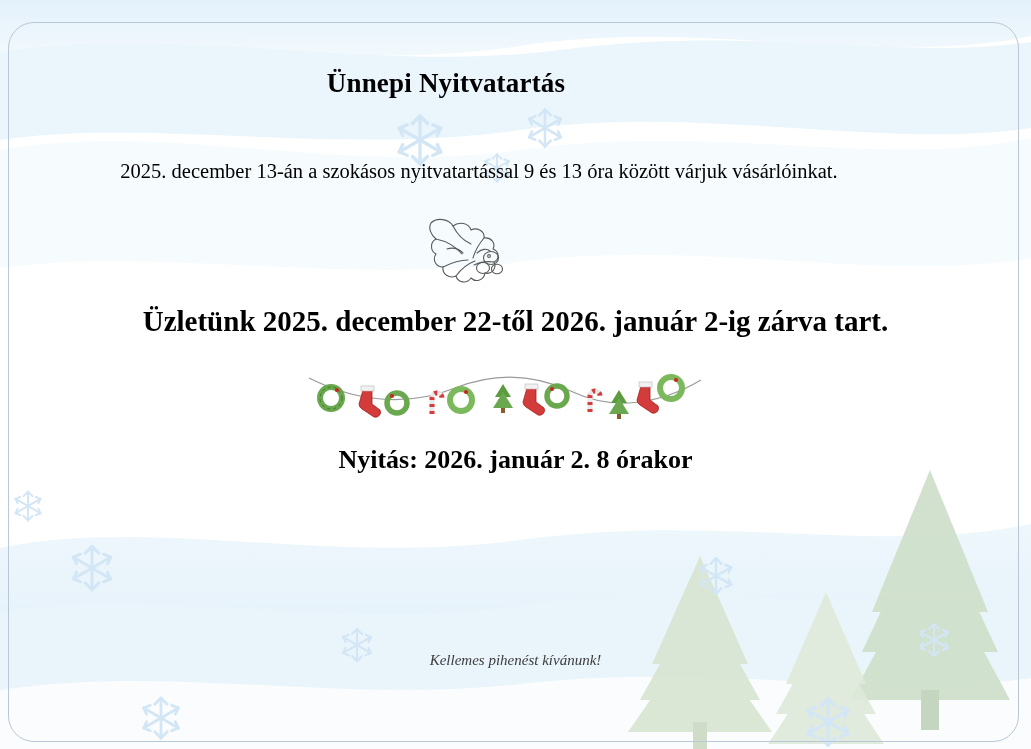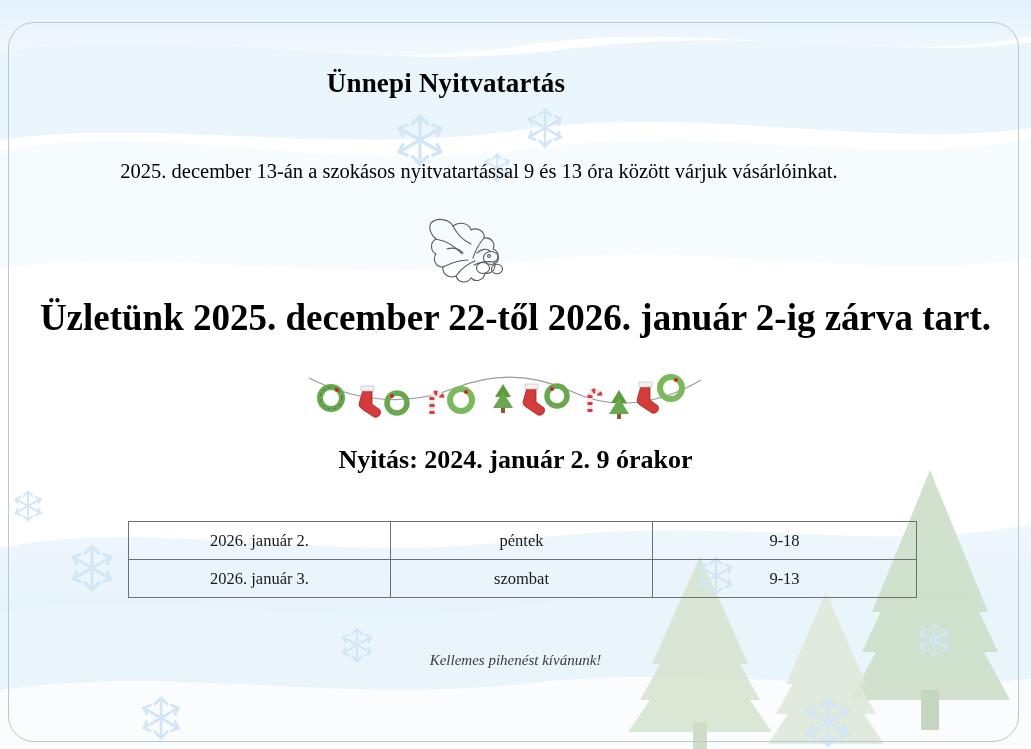--- a/index.html
+++ b/index.html
@@ -76,25 +76,25 @@
   .holly {
     position: absolute;
     top: 213px;
     left: 419px;
     width: 110px;
     height: 84px;
   }
 
   .line-2 {
     position: absolute;
-    top: 296px;
-    left: 0;
-    width: 1031px;
-    text-align: center;
-    font-size: 37px;
+    top: 305px;
+    left: 0;
+    width: 1031px;
+    text-align: center;
+    font-size: 29px;
     font-weight: bold;
     color: #000000;
   }
 
   .garland {
     position: absolute;
     top: 372px;
     left: 305px;
     width: 400px;
     height: 52px;
@@ -312,33 +312,19 @@
           <rect x="0" y="-4" width="13" height="5" fill="#f2f2f2" stroke="#b5b5b5" stroke-width="0.6"></rect>
         </g>
 
         <g transform="translate(366,16)">
           <circle r="11" fill="none" stroke="#7cb85c" stroke-width="6"></circle>
           <circle cx="5" cy="-8" r="2" fill="#cc2222"></circle>
         </g>
       </g>
     </svg>
 
-    <div class="line-3">Nyitás: 2024. január 2. 9 órakor</div>
-
-    <table class="hours-table">
-      <tbody>
-        <tr>
-          <td class="col-date">2026. január 2.</td>
-          <td class="col-day">péntek</td>
-          <td class="col-hours">9-18</td>
-        </tr>
-        <tr>
-          <td class="col-date">2026. január 3.</td>
-          <td class="col-day">szombat</td>
-          <td class="col-hours">9-13</td>
-        </tr>
-      </tbody>
-    </table>
+    <div class="line-3">Nyitás: 2026. január 2. 8 órakor</div>
+
 
     <div class="footer-note">Kellemes pihenést kívánunk!</div>
 
   </div>
 </div>
 
 </body></html>

